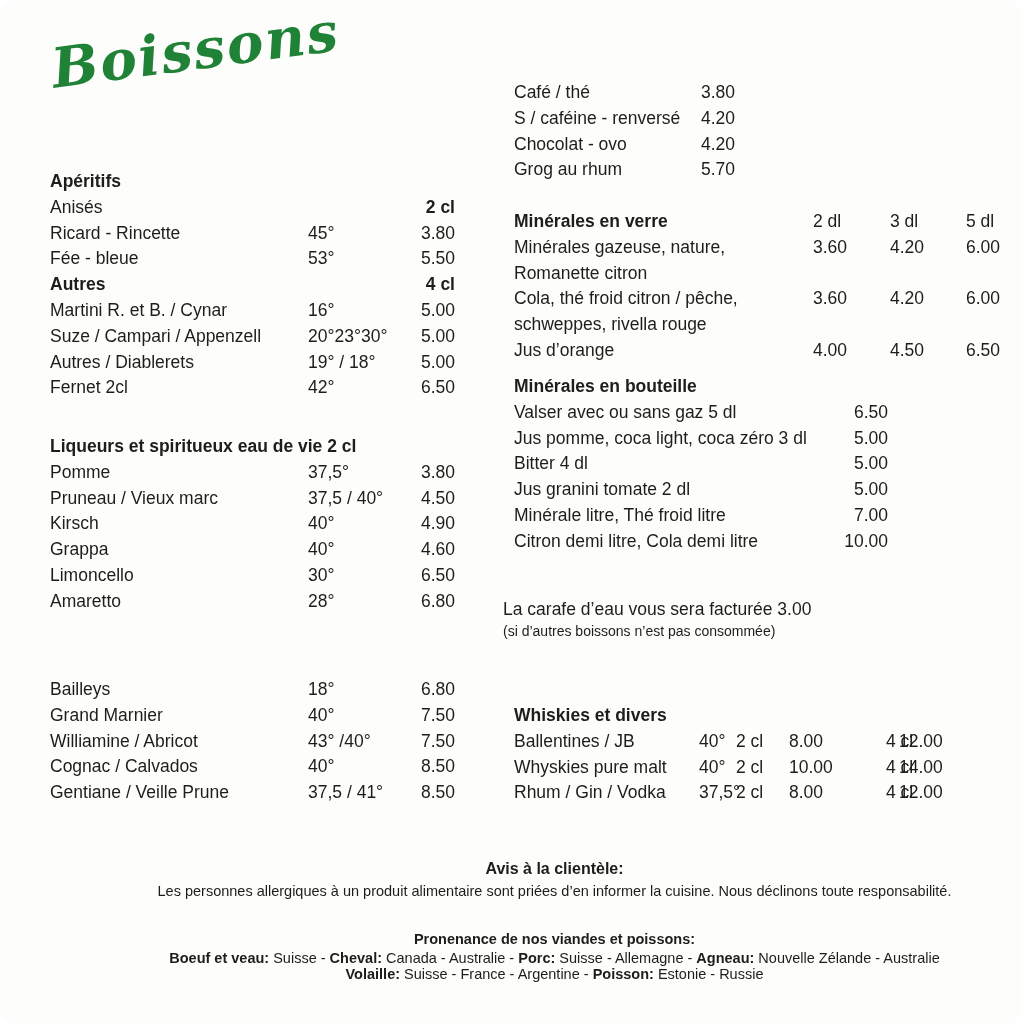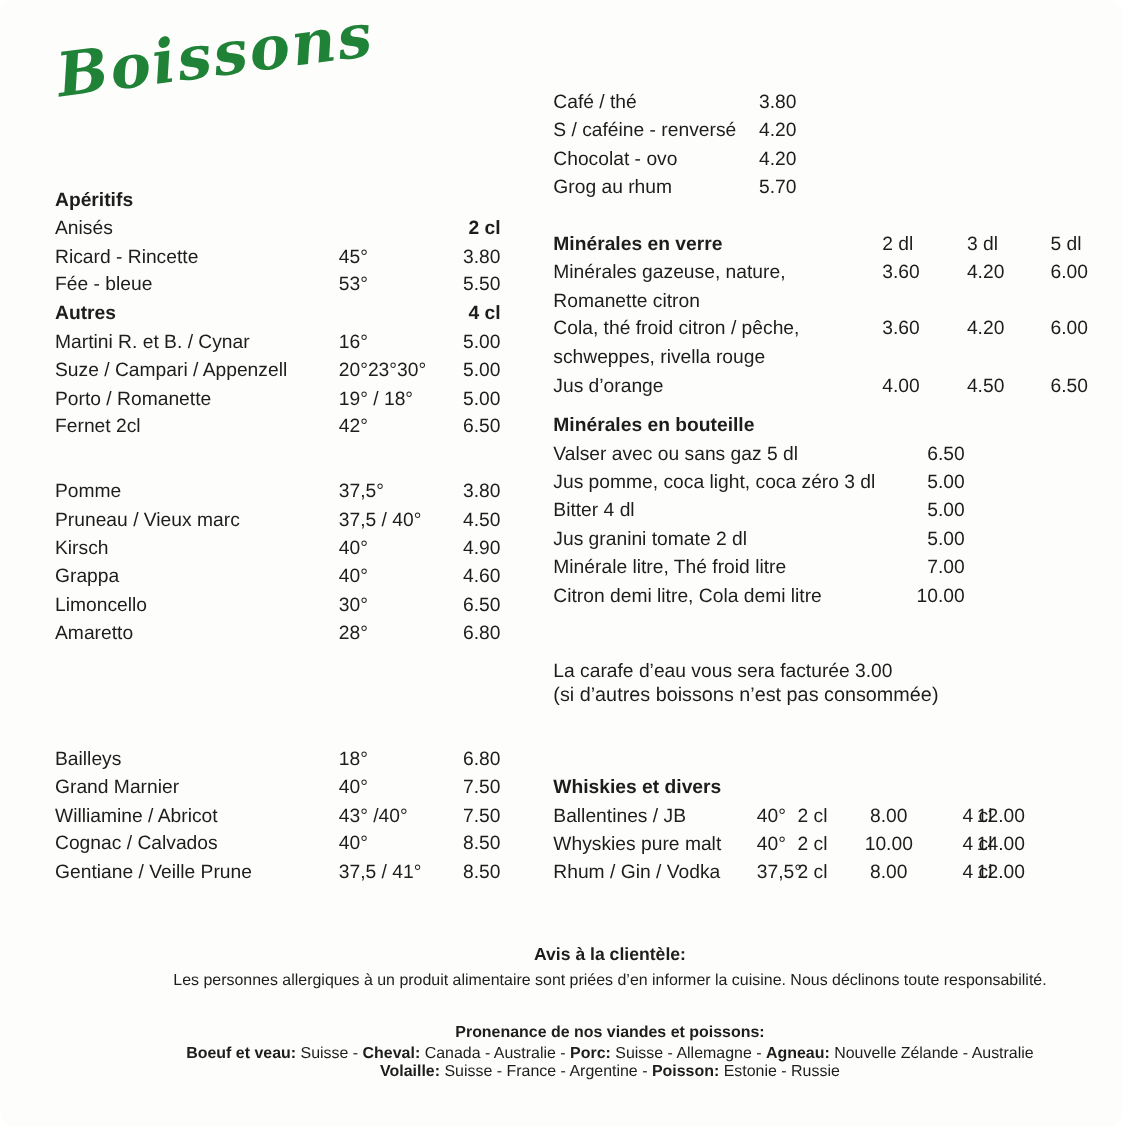--- a/index.html
+++ b/index.html
@@ -19,34 +19,34 @@
   .sec { position:absolute; }
   .line { position:relative; height:25.8px; }
   .line span { position:absolute; white-space:nowrap; line-height:25.8px; font-size:17.5px; }
   .b { font-weight:700; }
   
   .lsec { width:420px; }
   .lsec .name  { left:0; }
   .lsec .deg   { left:258px; }
   .lsec .price { left:345px; width:60px; text-align:right; }
   
-  .rsec { width:500px; }
+  .rsec { width:500px;margin-left:11px; }
   .rsec .name { left:0; }
   .hot .price { left:187px; }
   .verre .c1 { left:299px; }
   .verre .c2 { left:376px; }
   .verre .c3 { left:452px; }
   .bout .pb  { left:314px; width:60px; text-align:right; }
   .whisk .wdeg  { left:185px; }
   .whisk .wsize { left:222px; }
-  .whisk .wp1   { left:275px; width:60px; text-align:center; }
+  .whisk .wp1   { left:275px; width:60px; text-align:left; }
   .whisk .ws2   { left:372px; }
   .whisk .wp2   { left:385px; width:60px; }
   .carafe1 { position:absolute; left:503px; top:597px; font-size:17.5px; line-height:24px; white-space:nowrap; }
-  .carafe2 { position:absolute; left:503px; top:622px; font-size:18px; line-height:18px; white-space:nowrap;text-align:center; }
+  .carafe2 { position:absolute; left:503px; top:622px; font-size:14px; line-height:18px; white-space:nowrap;text-align:center; }
   .foot { position:absolute; left:0; width:1021px; text-align:center;margin-left:44px; }
   .avis-title { top:860px; font-size:16px; font-weight:700; line-height:18px; }
   .avis-text  { top:882px; font-size:14.5px; line-height:18px; }
   .prov-title { top:931px; font-size:14.5px; font-weight:700; line-height:17px; }
   .prov-line1 { top:950px; font-size:14.5px; line-height:17px; }
   .prov-line2 { top:966px; font-size:14.5px; line-height:17px; }
   .foot .b { font-weight:700; }
 </style>
 </head>
 <body>
@@ -81,32 +81,35 @@
         <span class="name">Martini R. et B. / Cynar</span>
         <span class="deg">16°</span>
         <span class="price">5.00</span>
       </div>
     <div class="line">
         <span class="name">Suze / Campari / Appenzell</span>
         <span class="deg">20°23°30°</span>
         <span class="price">5.00</span>
       </div>
     <div class="line">
-        <span class="name">Porto / Romanette</span>
+        <span class="name">Autres / Diablerets</span>
         <span class="deg">19° / 18°</span>
         <span class="price">5.00</span>
       </div>
     <div class="line">
         <span class="name">Fernet 2cl</span>
         <span class="deg">42°</span>
         <span class="price">6.50</span>
       </div>
   </div>
 
   <div class="sec lsec" style="left:50px; top:434px;">
+    <div class="line">
+        <span class="name b">Liqueurs et spiritueux eau de vie 2 cl</span>
+      </div>
     <div class="line">
         <span class="name">Pomme</span>
         <span class="deg">37,5°</span>
         <span class="price">3.80</span>
       </div>
     <div class="line">
         <span class="name">Pruneau / Vieux marc</span>
         <span class="deg">37,5 / 40°</span>
         <span class="price">4.50</span>
       </div>

